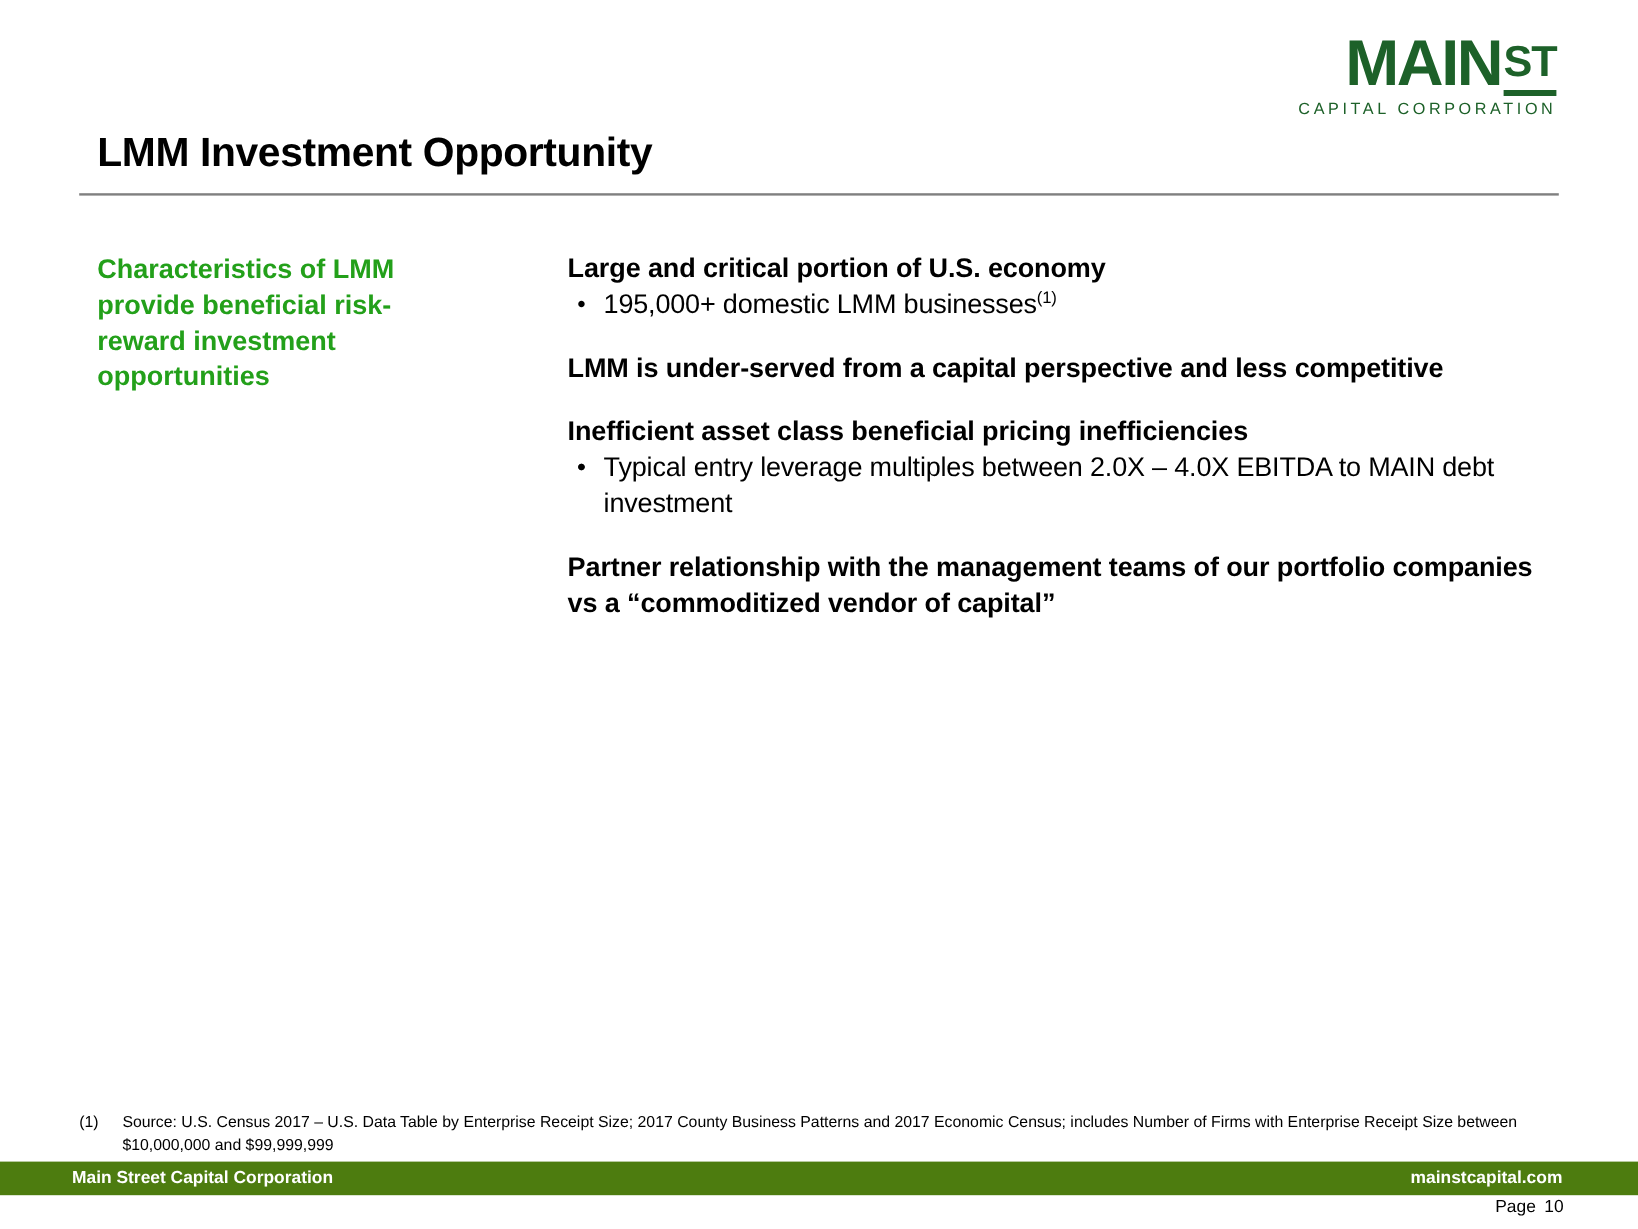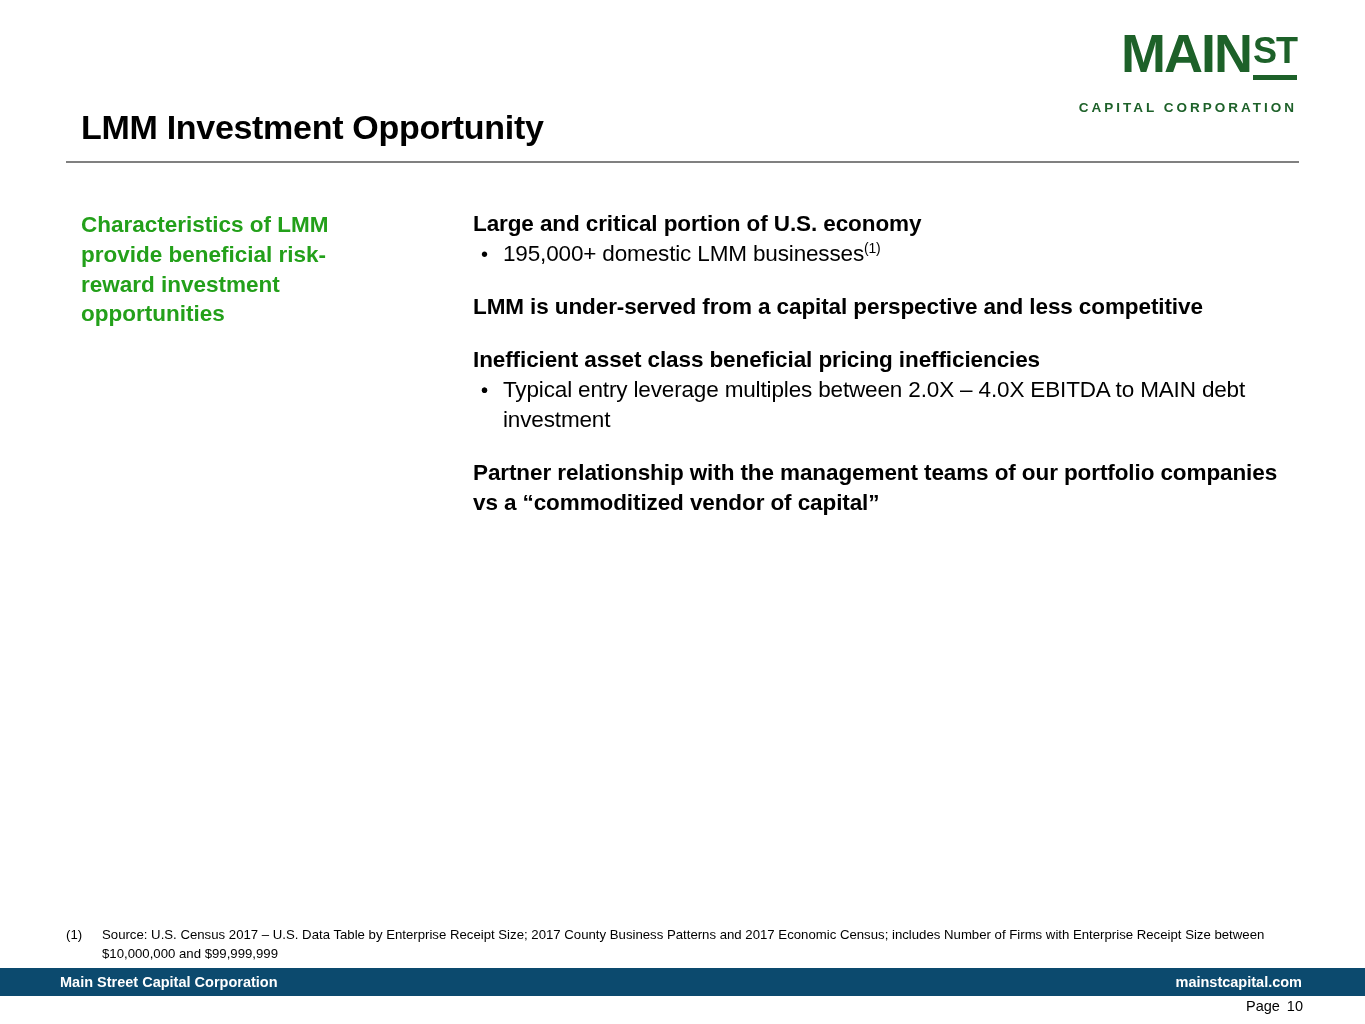--- a/index.html
+++ b/index.html
@@ -50,25 +50,25 @@
     display: block;
   }
   #logo .logo-st-rule {
     display: block;
     height: 5px;
     background: #1d6129;
     margin-top: 6px;
     width: 100%;
   }
   #logo .logo-sub {
-    margin-top: 21px;
+    margin-top: 4px;
     font-size: 13.5px;
     letter-spacing: 3.0px;
     color: #1d6129;
-    font-weight: bold;
+    font-weight: normal;
   }
 
   
   #title {
     position: absolute;
     left: 81px;
     top: 108px;
     font-size: 34px;
     font-weight: bold;
     letter-spacing: -0.3px;
@@ -156,21 +156,21 @@
     flex: 1 1 auto;
   }
 
   
   #footer-bar {
     position: absolute;
     left: 0;
     top: 968px;
     width: 1365px;
     height: 28px;
-    background: #0c4a6e;
+    background: #4d7c0f;
     color: #ffffff;
     font-size: 14.5px;
     font-weight: bold;
   }
   #footer-bar .fb-left {
     position: absolute;
     left: 60px;
     top: 50%;
     transform: translateY(-50%);
   }

